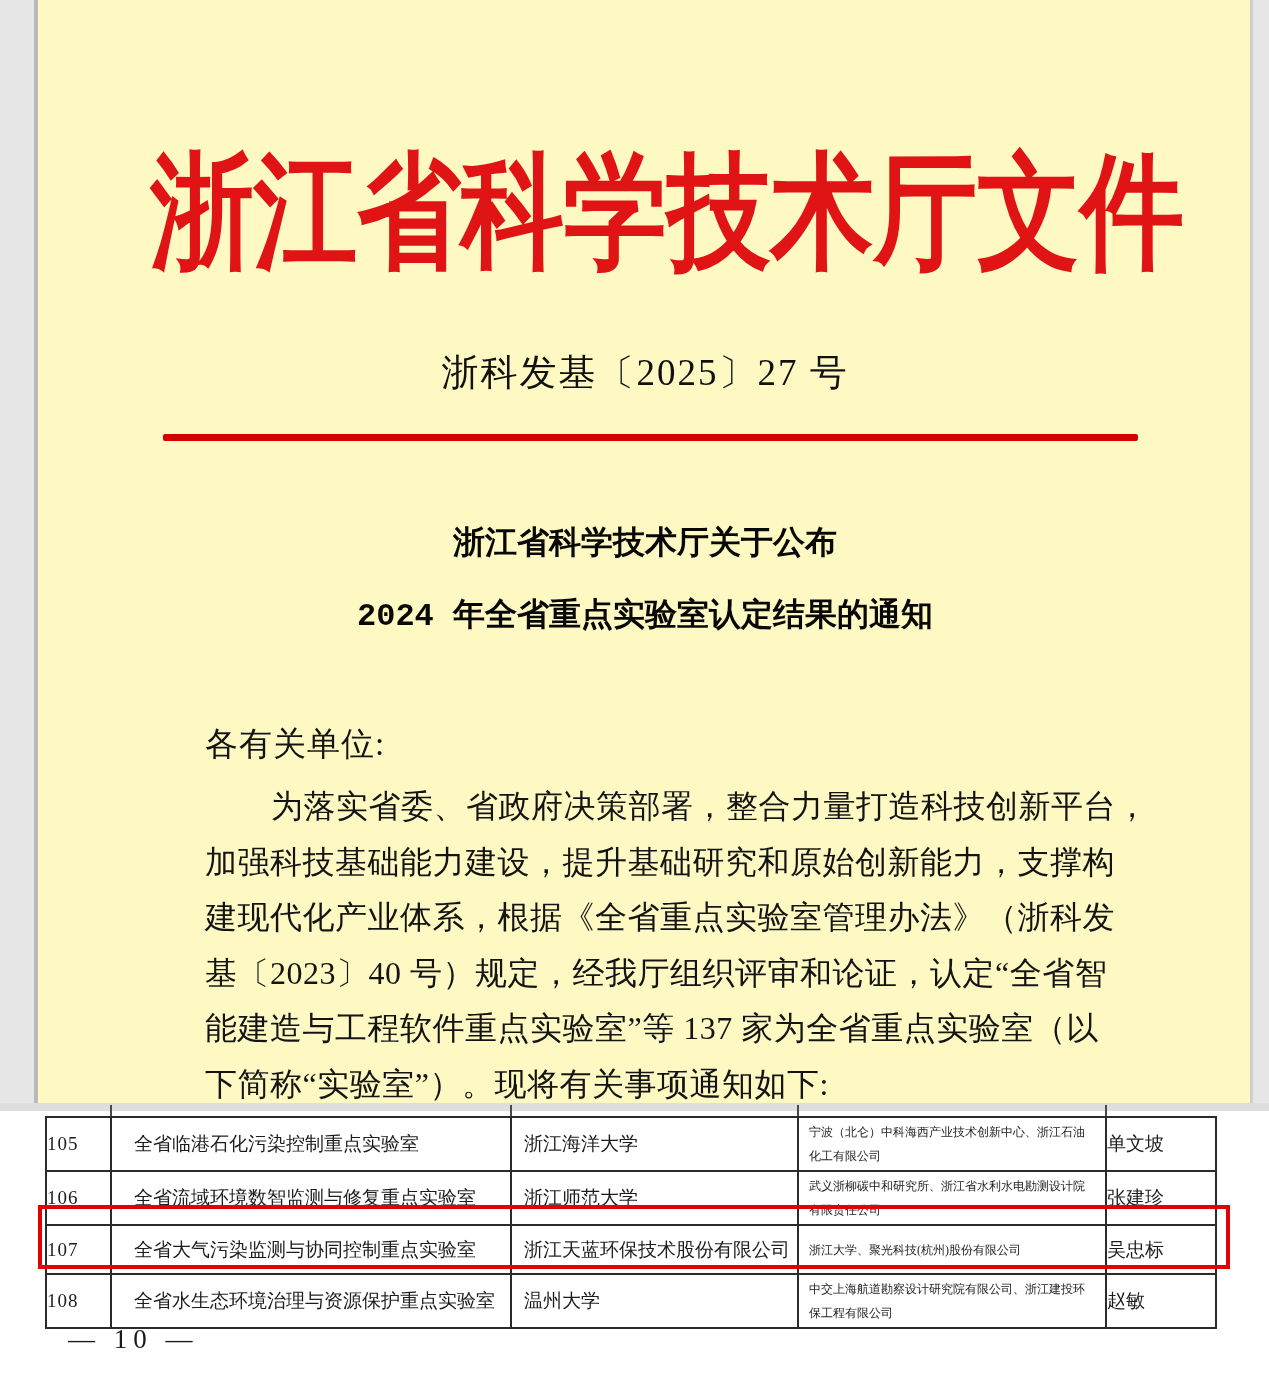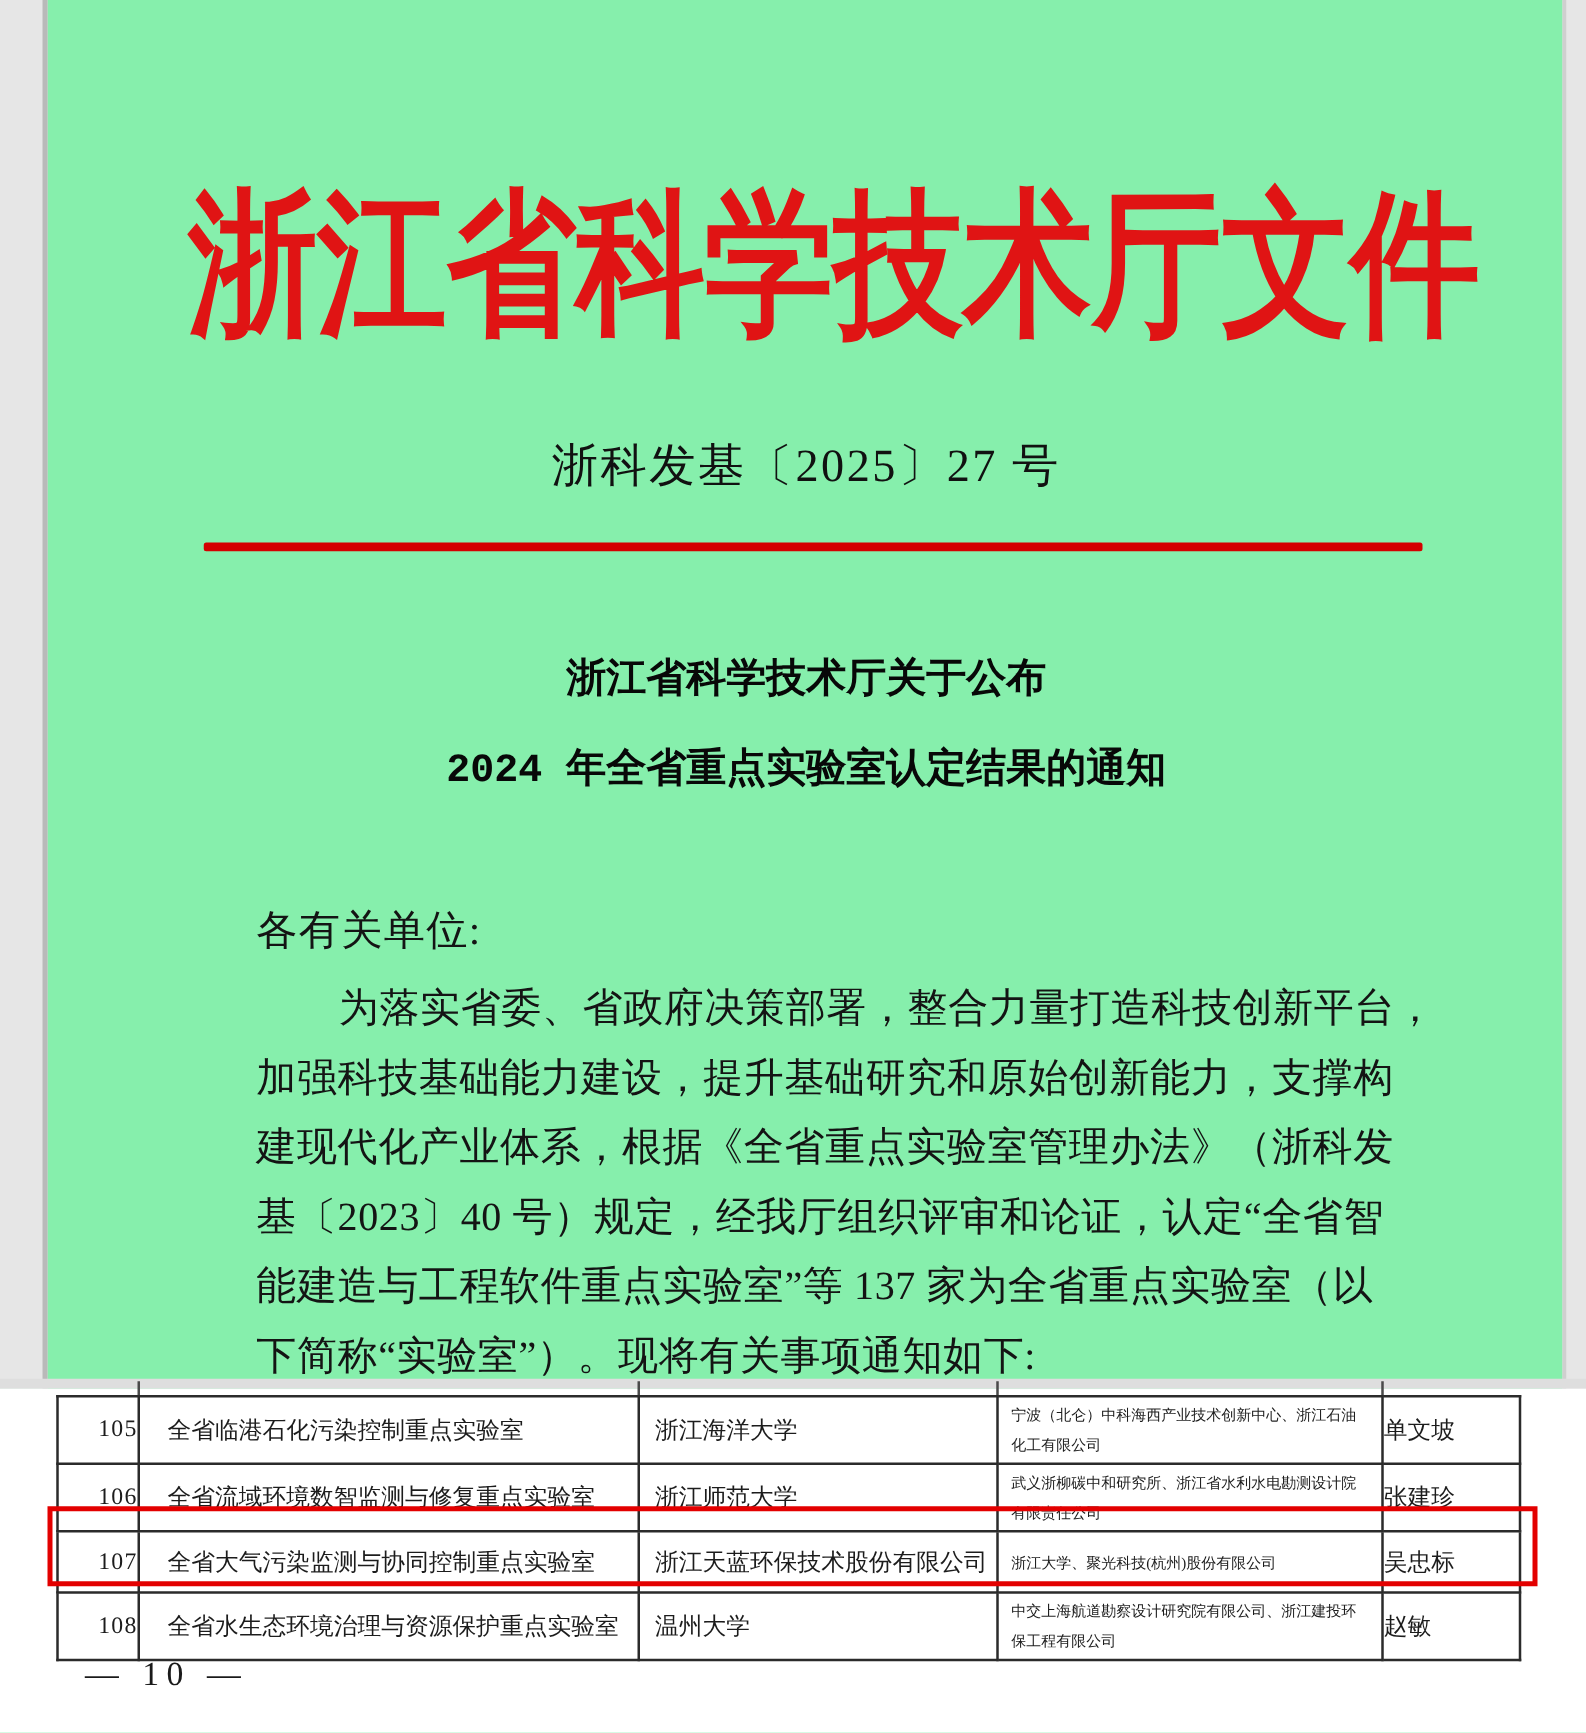--- a/index.html
+++ b/index.html
@@ -3,21 +3,21 @@
 <meta charset="utf-8">
 <style>
   * { margin: 0; padding: 0; box-sizing: border-box; }
   html, body { background: #ffffff; }
   body {
     font-family: "Liberation Serif", "DejaVu Serif", serif;
     width: 1269px; height: 1386px;
     position: relative; overflow: hidden;
     color: #1a1a1a;
   }
-  #canvas { position: absolute; inset: 0; width: 1269px; height: 1386px; background: #86efac; }
+  #canvas { position: absolute; inset: 0; width: 1269px; height: 1386px; background: #fef9c3; }
 
   
   .desk-strip { position: absolute; top: 0; background: #e6e6e6; }
   .desk-strip.left  { left: 0; width: 38px; height: 1111px; border-right: 4px solid #b9b9b9; }
   .desk-strip.right { right: 0; width: 19px; height: 1113px; border-left: 3px solid #cfcfcf; }
   .seam-band { position: absolute; left: 0; top: 1103px; width: 1269px; height: 8px; background: #dedede; }
   .bottom-sheet { position: absolute; left: 0; top: 1111px; width: 1269px; height: 275px; background: #ffffff; }
 
   
   .letterhead {
@@ -60,21 +60,21 @@
   table.results {
     position: absolute; left: 45px; top: 1116px;
     width: 1170px; table-layout: fixed; border-collapse: collapse;
     font-size: 19px; color: #1c1c1c;
     font-family: "Liberation Serif", "DejaVu Serif", serif;
   }
   table.results td {
     border: 2px solid #2b2b2b; vertical-align: middle;
     height: 49px; overflow: hidden;
   }
-  td.c-no   { text-align: right; letter-spacing: 1px; }
+  td.c-no   { text-align: left; letter-spacing: 1px; }
   td.c-lab  { padding-left: 22px; margin-left: 23px; }
   td.c-org  { padding-left: 12px; }
   td.c-part { padding: 2px 18px 2px 10px; line-height: 24px; font-size: 12px; }
   td.c-dir  { text-align: left; }
 
   .highlight-box {
     position: absolute; left: 38px; top: 1205px; width: 1192px; height: 64px;
     border: 4px solid #e30000; background: transparent; pointer-events: none;
   }
 

